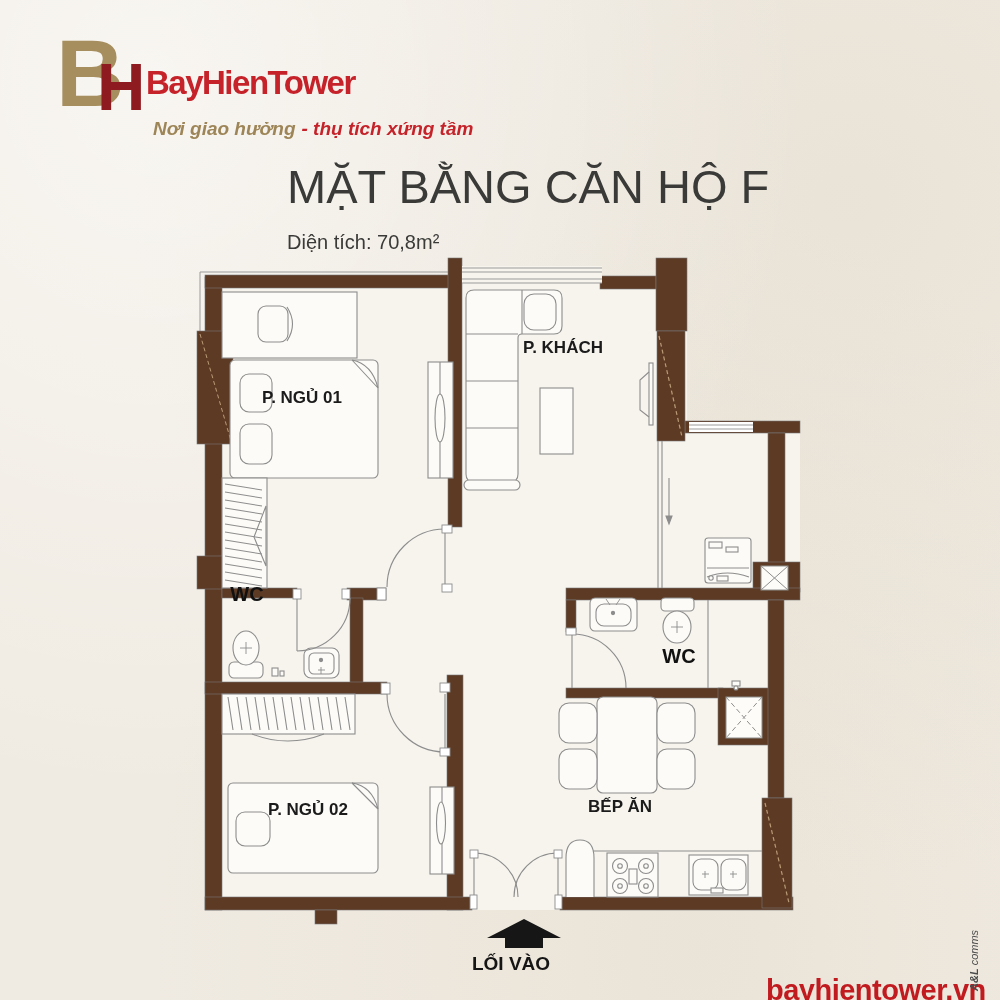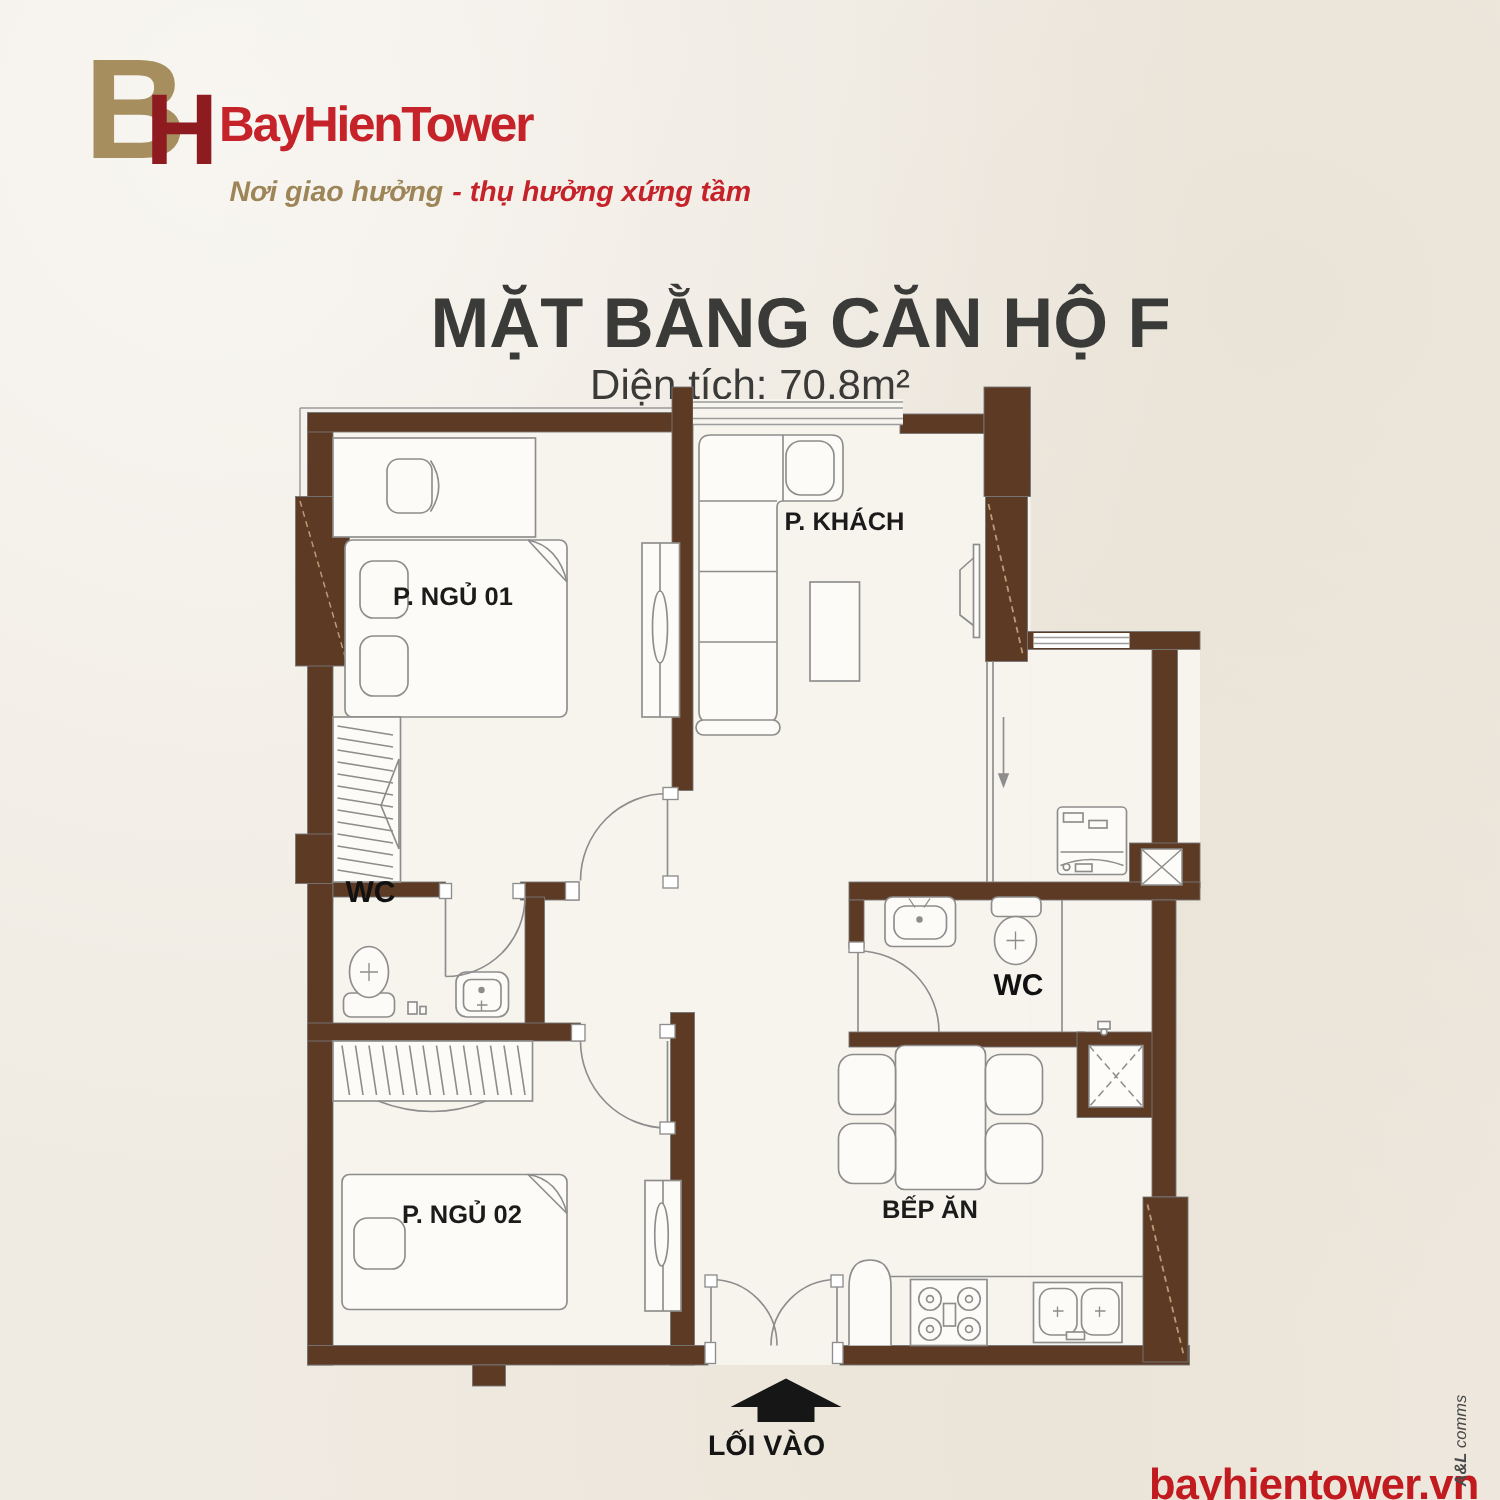--- a/index.html
+++ b/index.html
@@ -18,23 +18,23 @@
   .logo-h{position:absolute;left:97px;top:53px;font-size:67px;line-height:1;
           font-weight:bold;color:#8e1b20;}
   .logo-name{position:absolute;left:146px;top:66px;font-size:33px;line-height:1;
           font-weight:bold;letter-spacing:-1.5px;color:#c5222a;}
   .tagline{position:absolute;left:153px;top:119px;font-size:19px;line-height:1.1;
           font-style:italic;font-weight:bold;white-space:nowrap;}
   .tagline .gold{color:#9d8557;}
   .tagline .red{color:#c5222a;margin-left:6px;}
   
   .title-wrap{position:absolute;left:287px;top:162px;width:426px;}
-  .title-main{font-size:47px;line-height:1.05;font-weight:700;color:#3a3a38;
-          text-align:center;white-space:nowrap;letter-spacing:0px;margin-top:28px;}
-  .title-sub{font-size:28px;color:#3a3a38;text-align:center;margin-top:2px;}
+  .title-main{font-size:47px;line-height:1.05;font-weight:400;color:#3a3a38;
+          text-align:center;white-space:nowrap;letter-spacing:0px;}
+  .title-sub{font-size:20px;color:#3a3a38;text-align:left;margin-top:20px;}
   
   #plan{position:absolute;left:190px;top:245px;}
   .lbl{font:bold 17px "Liberation Sans","DejaVu Sans",sans-serif;fill:#1b1b1b;}
   .lblwc{font:bold 20px "Liberation Sans","DejaVu Sans",sans-serif;fill:#111;}
   .lblentry{font:bold 19px "Liberation Sans","DejaVu Sans",sans-serif;fill:#151515;}
   
   .website{position:absolute;left:766px;top:974px;font-size:29px;font-weight:bold;
           letter-spacing:-.5px;color:#c11b20;}
   .credit{position:absolute;left:968px;top:991px;transform:rotate(-90deg);
           transform-origin:left top;font-size:11px;font-style:italic;color:#4a4a4a;
@@ -44,21 +44,21 @@
 </head>
 <body>
 
 <div id="stage">
 
   <div>
     <div class="logo-b">B</div>
     <div class="logo-h">H</div>
     <div class="logo-name">BayHienTower</div>
     <div class="tagline">
-      <span class="gold">Nơi giao hưởng</span><span class="red">- thụ hưởng xứng tầm</span>
+      <span class="gold">Nơi giao hưởng</span><span class="red">- thụ tích xứng tầm</span>
     </div>
   </div>
 
   <div class="title-wrap">
     <div class="title-main">MẶT BẰNG CĂN HỘ F</div>
     <div class="title-sub">Diện tích: 70,8m²</div>
   </div>
 
   <svg id="plan" width="620" height="740" viewBox="190 245 620 740">
 

